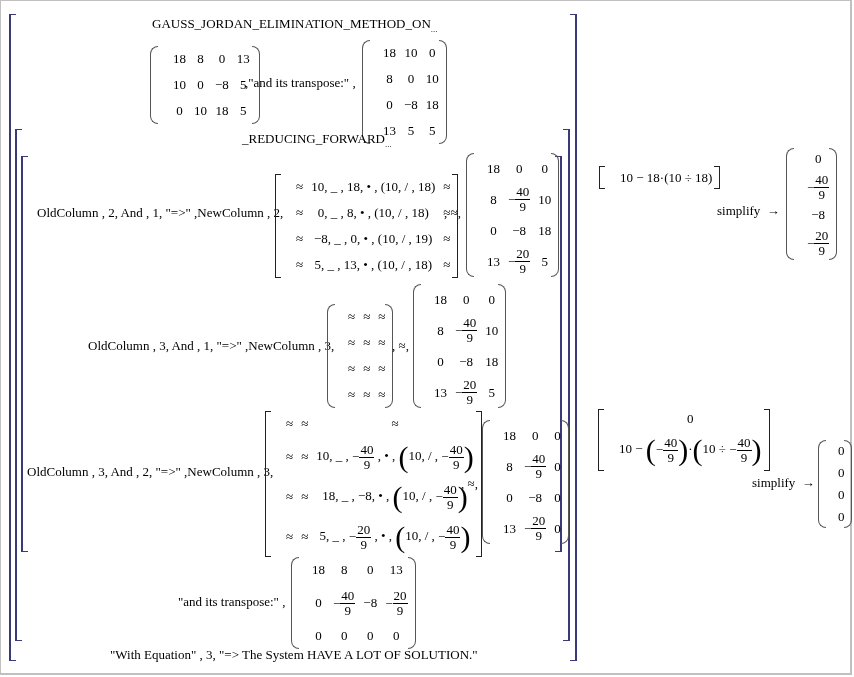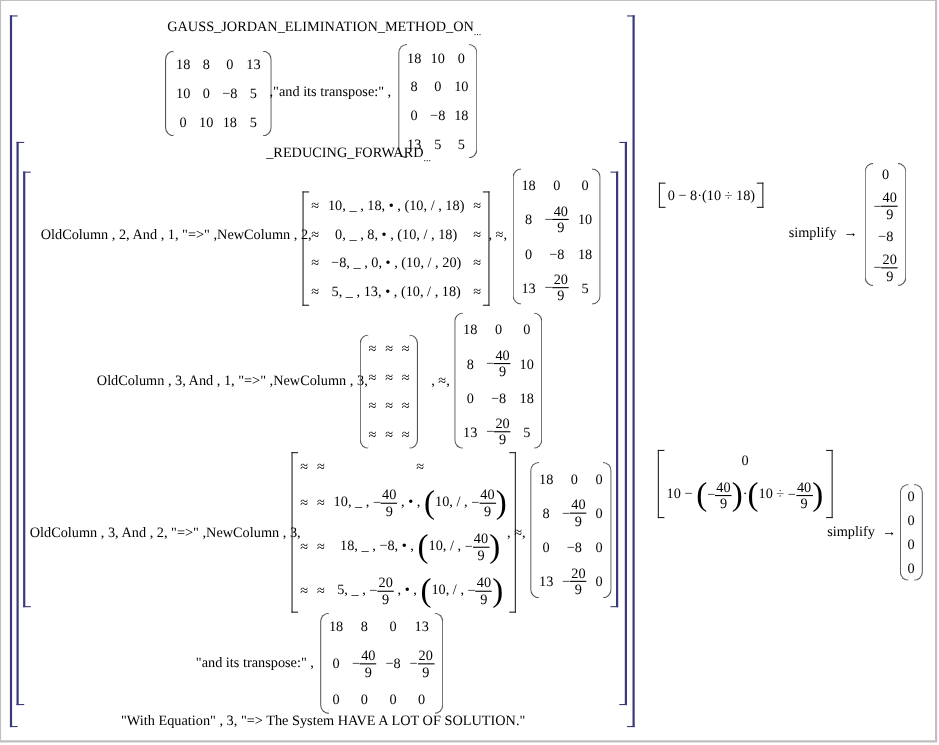--- a/index.html
+++ b/index.html
@@ -6,21 +6,21 @@
   body { width:854px; height:677px; position:relative; overflow:hidden;
          font-family:"Liberation Serif", "DejaVu Serif", serif; font-size:13px; color:#000; }
   .frame { position:absolute; left:0; top:0; width:852px; height:675px;
            border:1px solid #c0c0c0; border-right:2px solid #c0c0c0; border-bottom:2px solid #c0c0c0; box-sizing:border-box; }
   .abs { position:absolute; white-space:nowrap; }
   
   .brk { position:absolute; border-color:#3a3a7a; border-style:solid; box-sizing:border-box; }
   .brk.l { border-width:1px 0 1px 2px; width:7px; }
   .brk.r { border-width:1px 2px 1px 0; width:7px; }
   
-  .mat { position:absolute; display:inline-block; }
+  .mat { position:absolute; display:inline-block;padding-left:13px; }
   .mat table { border-collapse:collapse; }
   .mat td { text-align:center; padding:0 4px; height:26px; font-size:13px; vertical-align:middle; }
   .mat.tall td { height:31px; }
   .paren { position:absolute; top:0; bottom:0; width:8px; border:1px solid #555; box-sizing:border-box; }
   .paren.l { left:0; border-right:none; border-radius:8px 0 0 8px; }
   .paren.r { right:0; border-left:none; border-radius:0 8px 8px 0; }
   .sq { position:absolute; top:0; bottom:0; width:6px; border:1px solid #222; box-sizing:border-box; }
   .sq.l { left:0; border-right:none; }
   .sq.r { right:0; border-left:none; }
   .frac { display:inline-flex; flex-direction:column; align-items:center; vertical-align:middle; line-height:14px; }
@@ -119,21 +119,21 @@
           <td>10, _ , 18, • , (10, / , 18)</td>
           <td>≈</td>
         </tr>
     <tr>
           <td>≈</td>
           <td>0, _ , 8, • , (10, / , 18)</td>
           <td>≈</td>
         </tr>
     <tr>
           <td>≈</td>
-          <td>−8, _ , 0, • , (10, / , 20)</td>
+          <td>−8, _ , 0, • , (10, / , 19)</td>
           <td>≈</td>
         </tr>
     <tr>
           <td>≈</td>
           <td>5, _ , 13, • , (10, / , 18)</td>
           <td>≈</td>
         </tr>
   </tbody>
     </table>
 </div>
@@ -171,22 +171,22 @@
         </tr>
   </tbody>
     </table>
 </div>
 
 <div class="mat" style="left:599px; top:166px;">
   <div class="sq l"></div>
     <div class="sq r"></div>
   <table style="margin:0 4px;">
     <tbody>
-    <tr>
-          <td style="height:23px;">0 − 8·(10 ÷ 18)</td>
+        <tr>
+          <td style="height:23px;">10 − 18·(10 ÷ 18)</td>
         </tr>
   </tbody>
     </table>
 </div>
 <div class="abs txt" style="left:717px; top:203px;">
   <span>simplify</span>&nbsp;&nbsp;<span>→</span>
 </div>
 <div class="mat" style="left:786px; top:148px;">
   <div class="paren l"></div>
     <div class="paren r"></div>
@@ -272,21 +272,21 @@
           <td><span class="neg">−</span><span class="frac">
               <span class="num">20</span>
               <span>9</span>
             </span></td>
           <td>5</td>
         </tr>
   </tbody>
     </table>
 </div>
 
-<div class="abs txt" style="left:27px; top:476px;">OldColumn , 3, And , 2, "=&gt;" ,NewColumn , 3,</div>
+<div class="abs txt" style="left:27px; top:464px;">OldColumn , 3, And , 2, "=&gt;" ,NewColumn , 3,</div>
 <div class="mat" style="left:265px; top:411px;">
   <div class="sq l"></div>
     <div class="sq r"></div>
   <table style="margin:0 4px;">
     <tbody>
         <tr>
           <td style="height:20px;">≈</td>
           <td>≈</td>
           <td>≈</td>
         </tr>

